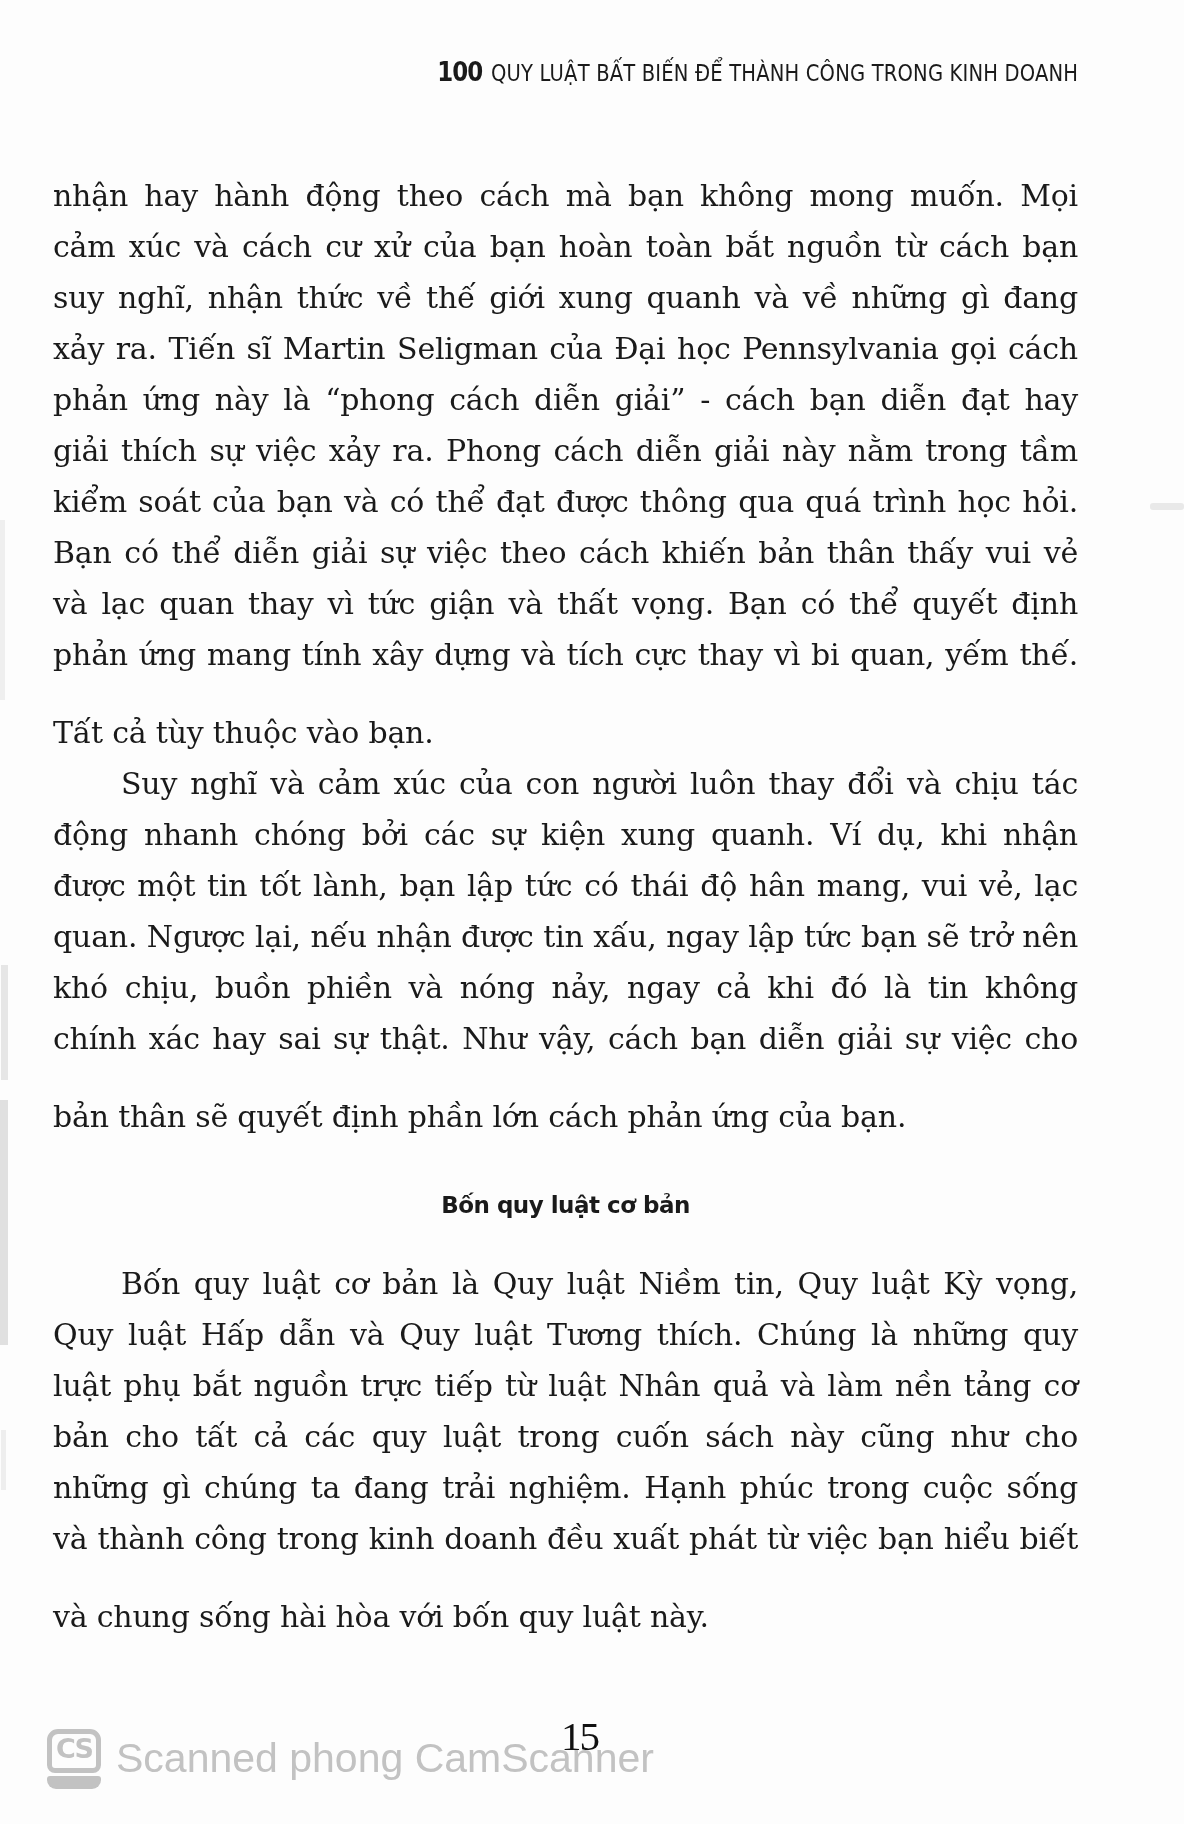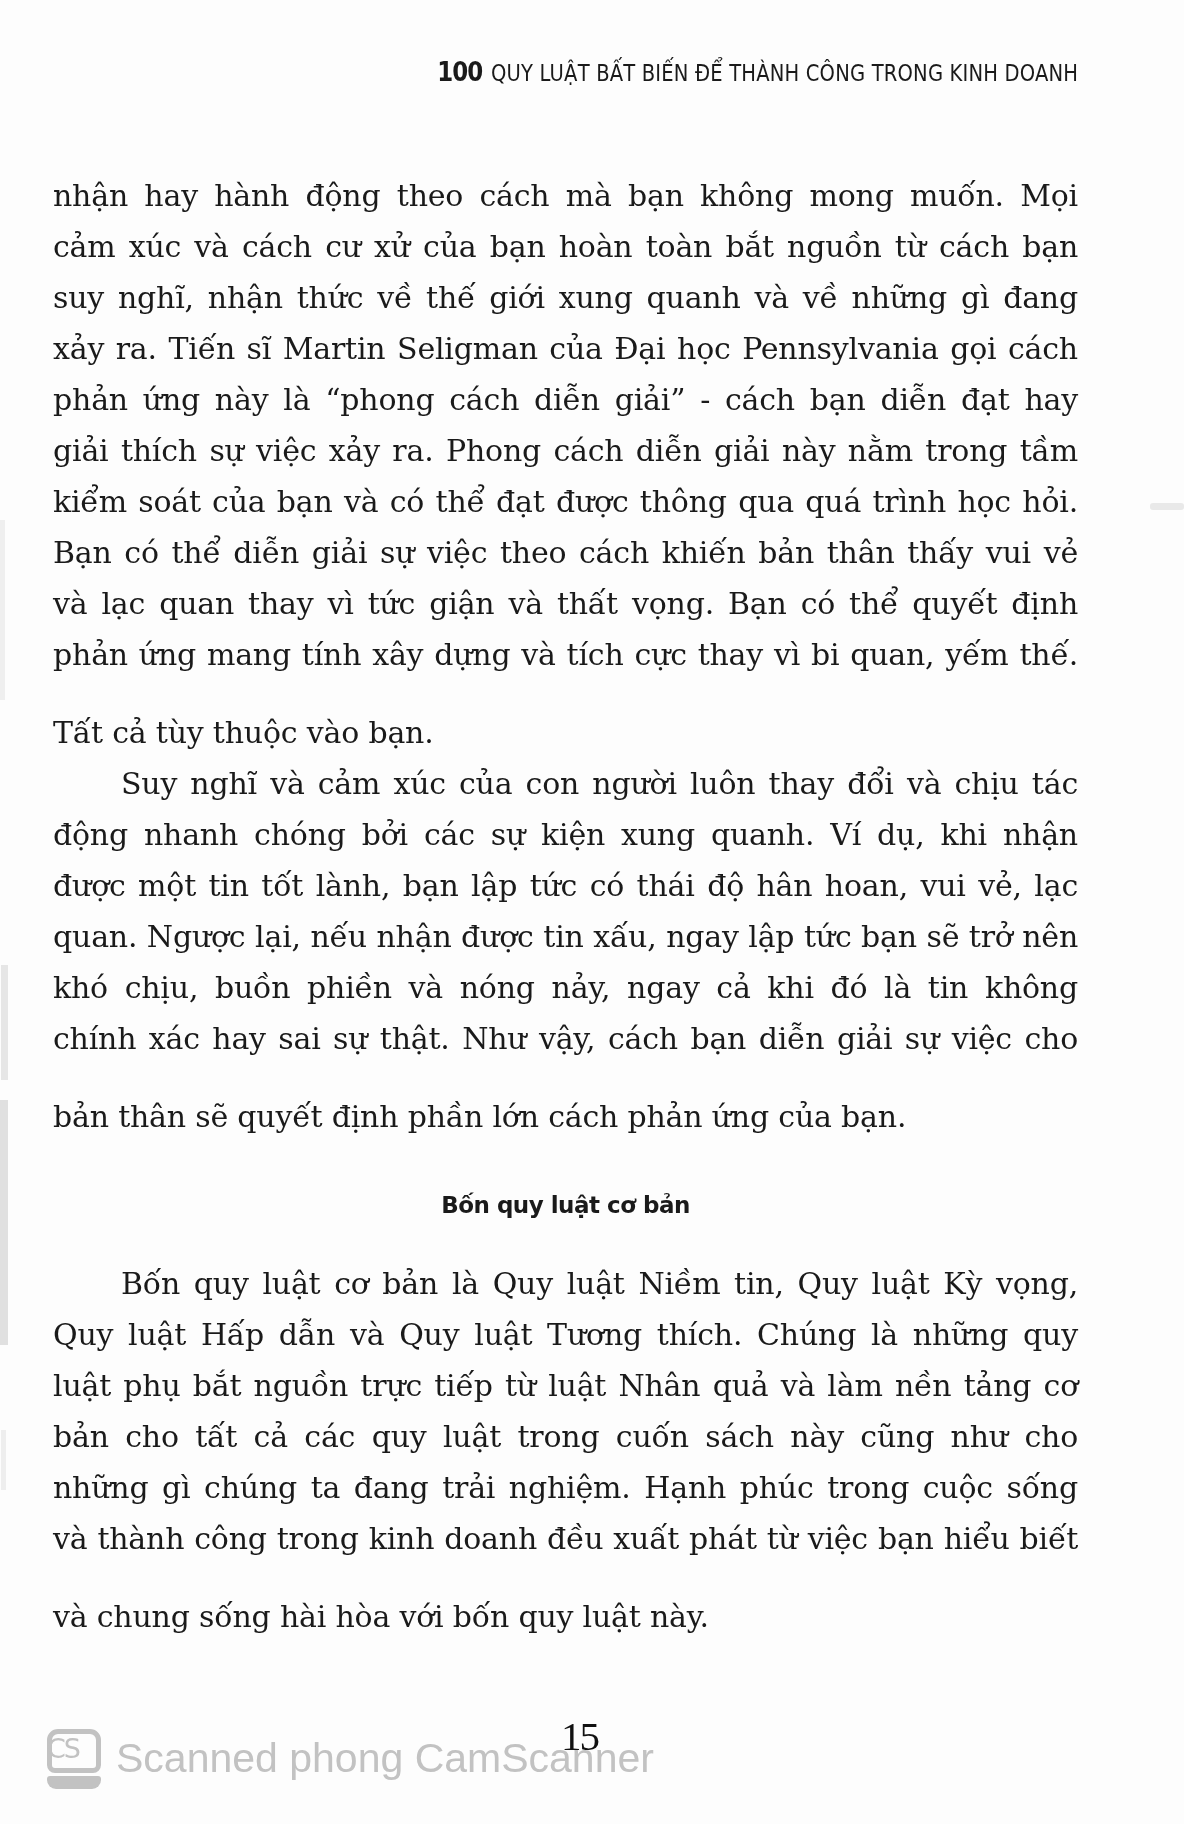--- a/index.html
+++ b/index.html
@@ -71,22 +71,23 @@
     color:#c2c2c2;
   }
   .cs-logo { position:absolute; left:47px; top:7px; width:54px; height:58px; }
   .cs-box {
     position:absolute; left:0; top:0; width:44px; height:34px;
     border:5px solid #c2c2c2; border-radius:11px 11px 8px 8px;
     background:#fdfdfd;
   }
   .cs-letters {
     position:absolute; left:0; top:6px; width:54px;
+    text-align:center;
     font-family:"DejaVu Sans", sans-serif;
-    font-size:27px; line-height:27px; font-weight:normal;
+    font-size:27px; line-height:27px; font-weight:bold;
     letter-spacing:-2px; color:#c2c2c2;
   }
   .cs-band {
     position:absolute; left:0; top:47px; width:54px; height:13px;
     background:#c2c2c2; border-radius:3px 3px 9px 9px;
   }
 
   
   .streak { position:absolute; background:#e3e3e3; }
   .s1 { left:0;  top:520px;  width:5px;  height:180px; background:#efefef; }
@@ -117,21 +118,21 @@
       <div class="line">kiểm soát của bạn và có thể đạt được thông qua quá trình học hỏi.</div>
       <div class="line">Bạn có thể diễn giải sự việc theo cách khiến bản thân thấy vui vẻ</div>
       <div class="line">và lạc quan thay vì tức giận và thất vọng. Bạn có thể quyết định</div>
       <div class="line">phản ứng mang tính xây dựng và tích cực thay vì bi quan, yếm thế.</div>
       <div class="line para-end">Tất cả tùy thuộc vào bạn.</div>
     </div>
 
     <div class="para">
       <div class="line indent">Suy nghĩ và cảm xúc của con người luôn thay đổi và chịu tác</div>
       <div class="line">động nhanh chóng bởi các sự kiện xung quanh. Ví dụ, khi nhận</div>
-      <div class="line">được một tin tốt lành, bạn lập tức có thái độ hân hoan, vui vẻ, lạc</div>
+      <div class="line">được một tin tốt lành, bạn lập tức có thái độ hân mang, vui vẻ, lạc</div>
       <div class="line">quan. Ngược lại, nếu nhận được tin xấu, ngay lập tức bạn sẽ trở nên</div>
       <div class="line">khó chịu, buồn phiền và nóng nảy, ngay cả khi đó là tin không</div>
       <div class="line">chính xác hay sai sự thật. Như vậy, cách bạn diễn giải sự việc cho</div>
       <div class="line para-end">bản thân sẽ quyết định phần lớn cách phản ứng của bạn.</div>
     </div>
 
     <h2 class="section-heading">Bốn quy luật cơ bản</h2>
 
     <div class="para">
       <div class="line indent">Bốn quy luật cơ bản là Quy luật Niềm tin, Quy luật Kỳ vọng,</div>

